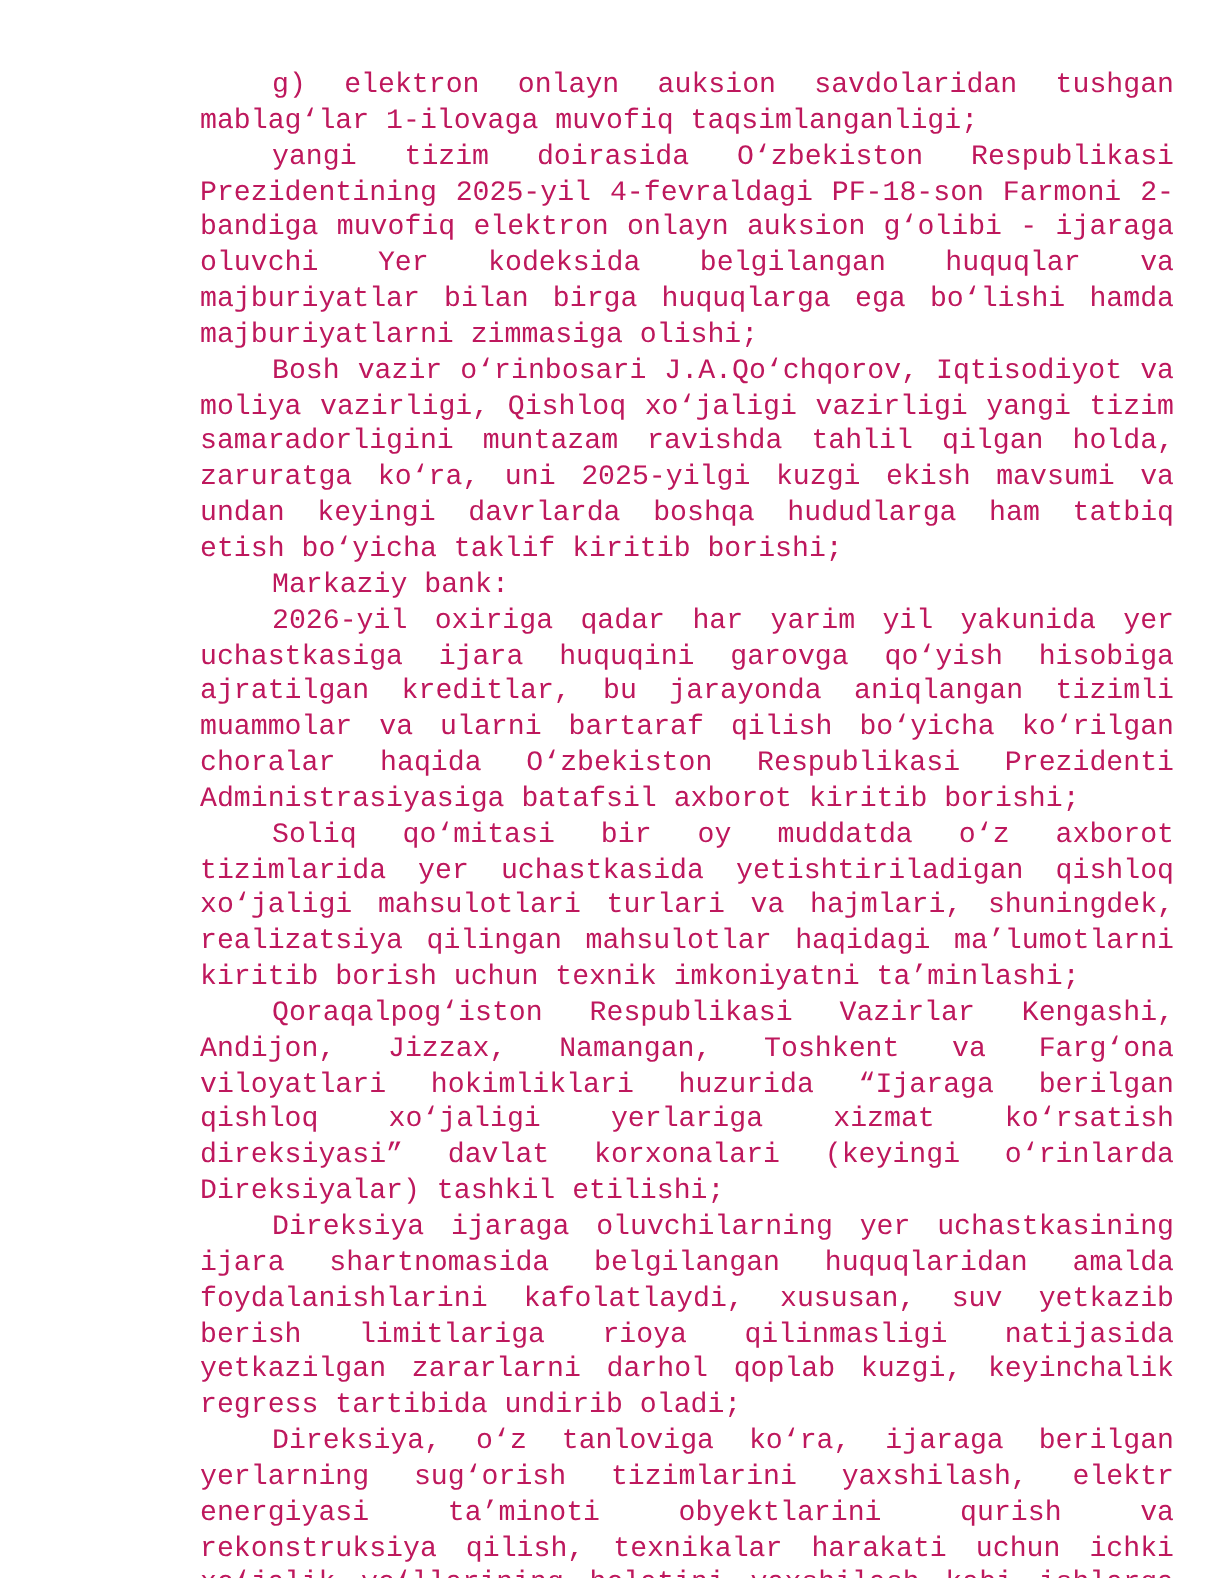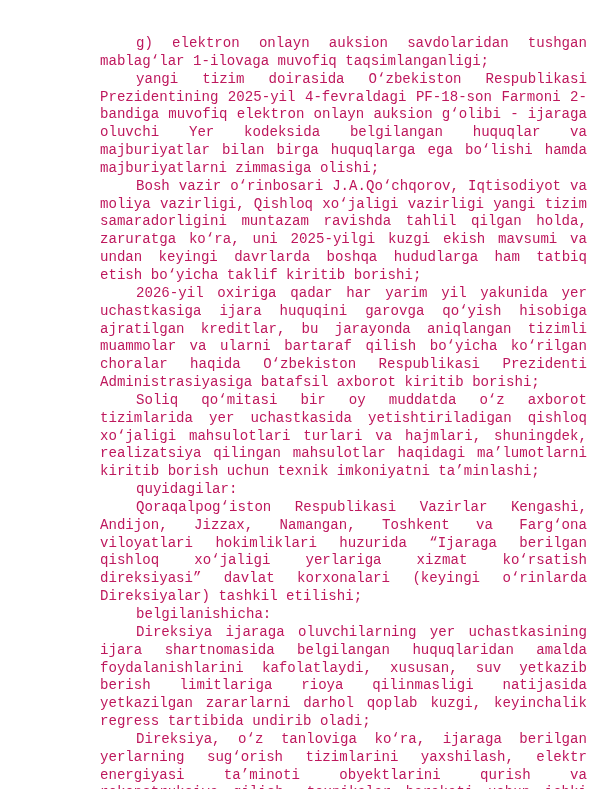--- a/index.html
+++ b/index.html
@@ -30,20 +30,19 @@
     text-align: justify;
   }
 </style>
 </head>
 <body>
 
 <div class="page">
   <p class="para">g) elektron onlayn auksion savdolaridan tushgan mablag‘lar 1-ilovaga muvofiq taqsimlanganligi;</p>
   <p class="para">yangi tizim doirasida O‘zbekiston Respublikasi Prezidentining 2025-yil 4-fevraldagi PF-18-son Farmoni 2-bandiga muvofiq elektron onlayn auksion g‘olibi - ijaraga oluvchi Yer kodeksida belgilangan huquqlar va majburiyatlar bilan birga huquqlarga ega bo‘lishi hamda majburiyatlarni zimmasiga olishi;</p>
   <p class="para">Bosh vazir o‘rinbosari J.A.Qo‘chqorov, Iqtisodiyot va moliya vazirligi, Qishloq xo‘jaligi vazirligi yangi tizim samaradorligini muntazam ravishda tahlil qilgan holda, zaruratga ko‘ra, uni 2025-yilgi kuzgi ekish mavsumi va undan keyingi davrlarda boshqa hududlarga ham tatbiq etish bo‘yicha taklif kiritib borishi;</p>
+  <p class="para">Markaziy bank:</p>
   <p class="para">2026-yil oxiriga qadar har yarim yil yakunida yer uchastkasiga ijara huquqini garovga qo‘yish hisobiga ajratilgan kreditlar, bu jarayonda aniqlangan tizimli muammolar va ularni bartaraf qilish bo‘yicha ko‘rilgan choralar haqida O‘zbekiston Respublikasi Prezidenti Administrasiyasiga batafsil axborot kiritib borishi;</p>
   <p class="para">Soliq qo‘mitasi bir oy muddatda o‘z axborot tizimlarida yer uchastkasida yetishtiriladigan qishloq xo‘jaligi mahsulotlari turlari va hajmlari, shuningdek, realizatsiya qilingan mahsulotlar haqidagi ma’lumotlarni kiritib borish uchun texnik imkoniyatni ta’minlashi;</p>
-  <p class="para">quyidagilar:</p>
   <p class="para">Qoraqalpog‘iston Respublikasi Vazirlar Kengashi, Andijon, Jizzax, Namangan, Toshkent va Farg‘ona viloyatlari hokimliklari huzurida “Ijaraga berilgan qishloq xo‘jaligi yerlariga xizmat ko‘rsatish direksiyasi” davlat korxonalari (keyingi o‘rinlarda Direksiyalar) tashkil etilishi;</p>
-  <p class="para">belgilanishicha:</p>
   <p class="para">Direksiya ijaraga oluvchilarning yer uchastkasining ijara shartnomasida belgilangan huquqlaridan amalda foydalanishlarini kafolatlaydi, xususan, suv yetkazib berish limitlariga rioya qilinmasligi natijasida yetkazilgan zararlarni darhol qoplab kuzgi, keyinchalik regress tartibida undirib oladi;</p>
   <p class="para">Direksiya, o‘z tanloviga ko‘ra, ijaraga berilgan yerlarning sug‘orish tizimlarini yaxshilash, elektr energiyasi ta’minoti obyektlarini qurish va rekonstruksiya qilish, texnikalar harakati uchun ichki xo‘jalik yo‘llarining holatini yaxshilash kabi ishlarga mablag‘ ajratadi, mazkur ishlarda buyurtmachi vazifasini bajaradi;</p>
 </div>
 
 </body></html>

